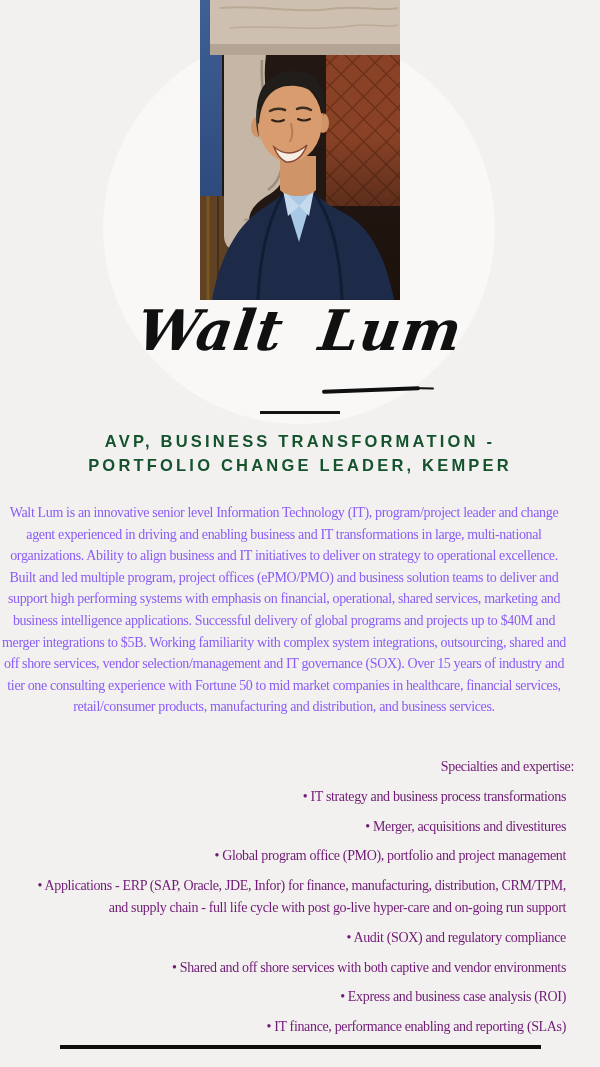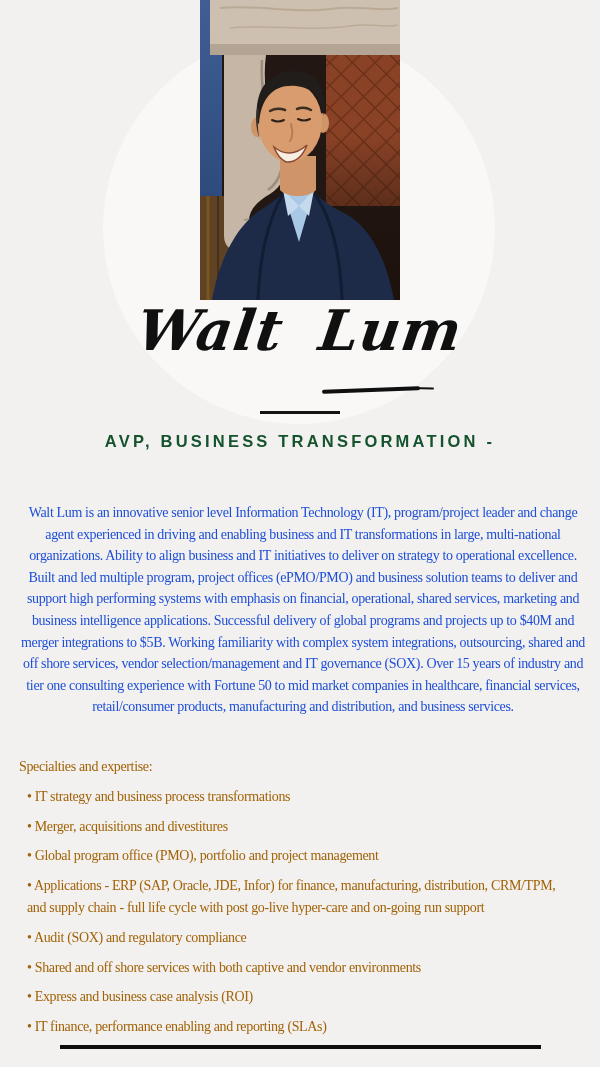--- a/index.html
+++ b/index.html
@@ -70,37 +70,37 @@
     text-align: center;
     font-family: "Liberation Sans", sans-serif;
     font-weight: 700;
     font-size: 16.5px;
     letter-spacing: 3.2px;
     line-height: 23.5px;
     color: #14532d;
   }
   .bio {
     position: absolute;
-    left: 20px; top: 502px;
+    left: 1px; top: 502px;
     width: 566px;
     text-align: center;
     font-size: 14px;
     letter-spacing: -0.35px;
     line-height: 21.6px;
-    color: #1d4ed8;
+    color: #8b5cf6;
   }
   .specialties {
     position: absolute;
-    left: 19px; top: 756px;
+    left: 8px; top: 756px;
     width: 566px;
-    text-align: left;
+    text-align: right;
     font-size: 14px;
     letter-spacing: -0.35px;
     line-height: 21.8px;
-    color: #a16207;
+    color: #701a75;
   }
   .specialty-item { margin: 8px; }
   .divider-lg {
     position: absolute;
     left: 60px; top: 1045px;
     width: 481px; height: 4px;
     background: #0d0d0d;
   }
 </style>
 </head>
@@ -179,20 +179,21 @@
     </svg>
   </div>
 
   <div class="signature">Walt Lum</div>
   <div class="sig-flourish"></div>
 
   <div class="divider-sm"></div>
 
   <div class="title">
     <div>AVP, BUSINESS TRANSFORMATION -</div>
+    <div>PORTFOLIO CHANGE LEADER, KEMPER</div>
   </div>
 
   <div class="bio">Walt Lum is an innovative senior level Information Technology (IT), program/project leader and change agent experienced in driving and enabling business and IT transformations in large, multi-national organizations. Ability to align business and IT initiatives to deliver on strategy to operational excellence. Built and led multiple program, project offices (ePMO/PMO) and business solution teams to deliver and support high performing systems with emphasis on financial, operational, shared services, marketing and business intelligence applications. Successful delivery of global programs and projects up to $40M and merger integrations to $5B. Working familiarity with complex system integrations, outsourcing, shared and off shore services, vendor selection/management and IT governance (SOX). Over 15 years of industry and tier one consulting experience with Fortune 50 to mid market companies in healthcare, financial services, retail/consumer products, manufacturing and distribution, and business services.</div>
 
   <div class="specialties">
     <div>Specialties and expertise:</div>
     <div class="specialty-item">• IT strategy and business process transformations</div>
     <div class="specialty-item">• Merger, acquisitions and divestitures</div>
     <div class="specialty-item">• Global program office (PMO), portfolio and project management</div>
     <div class="specialty-item">• Applications - ERP (SAP, Oracle, JDE, Infor) for finance, manufacturing, distribution, CRM/TPM, and supply chain - full life cycle with post go-live hyper-care and on-going run support</div>

